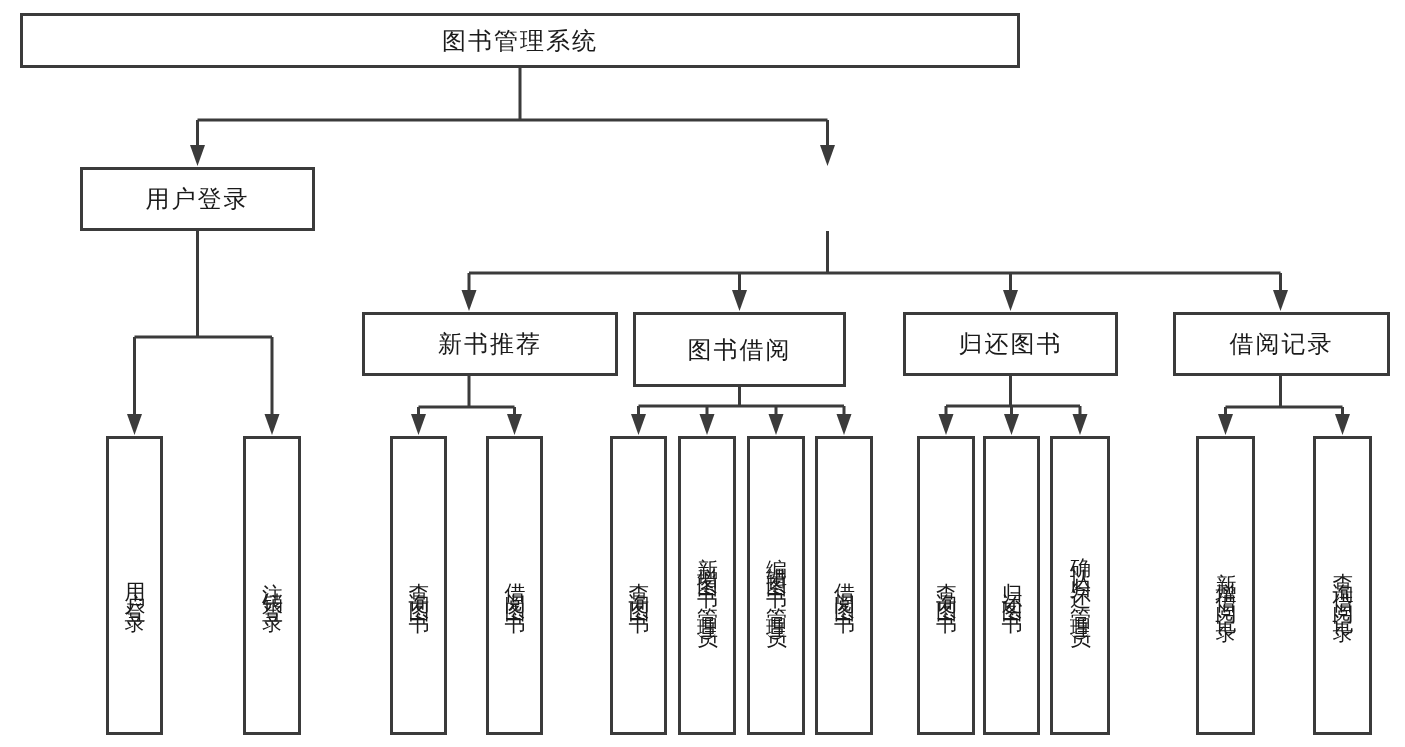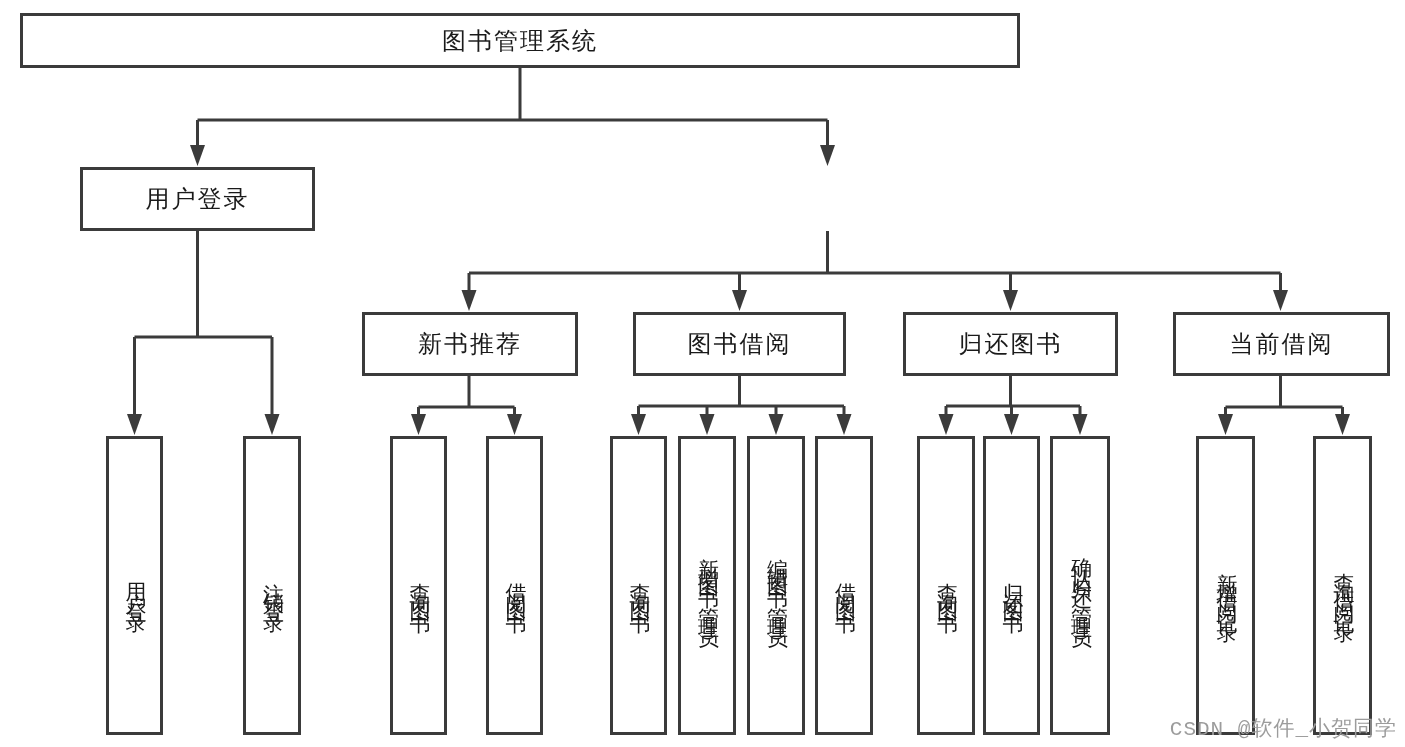--- a/index.html
+++ b/index.html
@@ -2,21 +2,21 @@
 <html><head>
 <meta charset="utf-8">
 <style>
   html, body { margin: 0; padding: 0; background: #ffffff; }
   .stage {
     position: relative;
     width: 1405px;
     height: 747px;
     background: #ffffff;
     overflow: hidden;
-    font-family: Liberation Mono, monospace;
+    font-family: Liberation Serif, serif;
   }
   .connectors {
     position: absolute;
     left: 0; top: 0;
     width: 1405px; height: 747px;
     pointer-events: none;
   }
   .box {
     position: absolute;
     box-sizing: border-box;
@@ -87,31 +87,31 @@
   </svg>
 
   <div class="box" style="left:20px;top:13px;width:1000px;height:55px">
     <span class="hlabel">图书管理系统</span>
   </div>
 
   <div class="box" style="left:80px;top:167px;width:235px;height:64px">
     <span class="hlabel">用户登录</span>
   </div>
 
-  <div class="box" style="left:362px;top:312px;width:216px;height:64px">
+  <div class="box" style="left:362px;top:312px;width:256px;height:64px">
     <span class="hlabel">新书推荐</span>
   </div>
-  <div class="box" style="left:633px;top:312px;width:213px;height:64px">
+  <div class="box" style="left:633px;top:312px;width:213px;height:75px">
     <span class="hlabel">图书借阅</span>
   </div>
   <div class="box" style="left:903px;top:312px;width:215px;height:64px">
     <span class="hlabel">归还图书</span>
   </div>
   <div class="box" style="left:1173px;top:312px;width:217px;height:64px">
-    <span class="hlabel">当前借阅</span>
+    <span class="hlabel">借阅记录</span>
   </div>
 
   <div class="box" style="left:106px;top:436px;width:57px;height:299px">
     <span class="vlabel">用户登录</span>
   </div>
   <div class="box" style="left:243px;top:436px;width:58px;height:299px">
     <span class="vlabel">注销登录</span>
   </div>
 
   <div class="box" style="left:390px;top:436px;width:57px;height:299px">
@@ -144,15 +144,14 @@
     <span class="vlabel">确认归还（管理员）</span>
   </div>
 
   <div class="box" style="left:1196px;top:436px;width:59px;height:299px">
     <span class="vlabel">新增借阅记录</span>
   </div>
   <div class="box" style="left:1313px;top:436px;width:59px;height:299px">
     <span class="vlabel">查询借阅记录</span>
   </div>
 
-  <div class="watermark">CSDN @软件_小贺同学</div>
 
 </div>
 
 </body></html>

